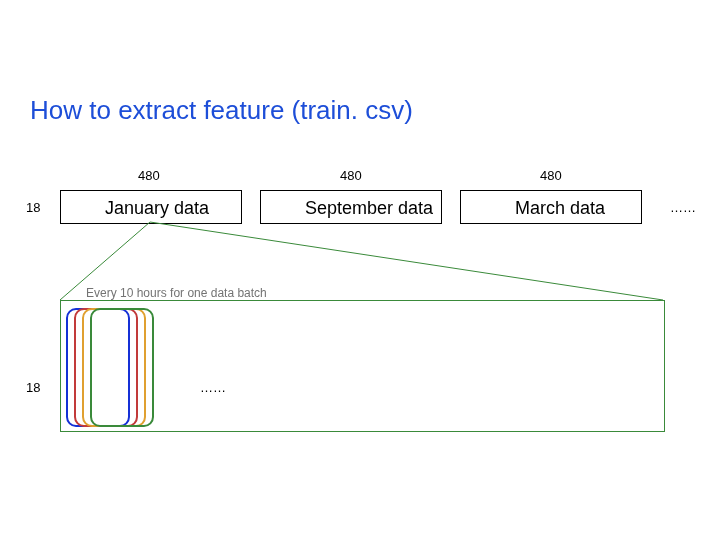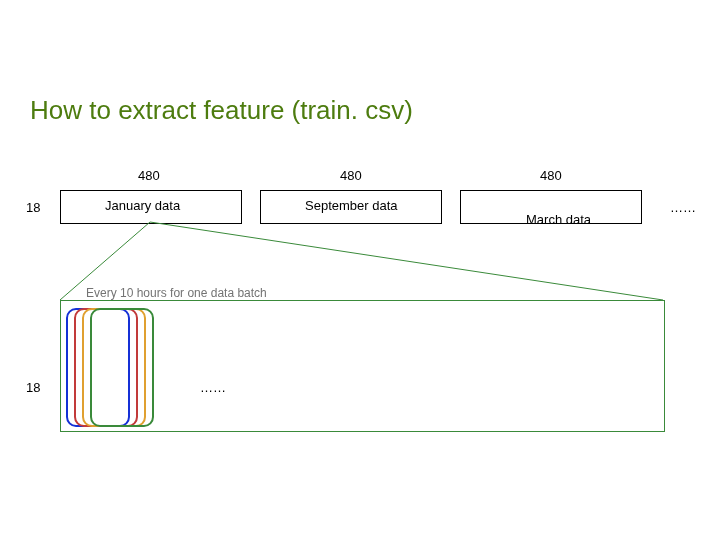--- a/index.html
+++ b/index.html
@@ -10,21 +10,21 @@
     background: #ffffff;
     font-family: Arial, Helvetica, sans-serif;
     position: relative;
     overflow: hidden;
   }
   .title {
     position: absolute;
     left: 30px;
     top: 95px;
     font-size: 26px;
-    color: #4d7c0f;
+    color: #1d4ed8;
   }
   .row-label-upper {
     position: absolute;
     left: 26px;
     top: 200px;
     font-size: 13px;
     color: #000;
   }
   .dim-label {
     position: absolute;
@@ -35,21 +35,21 @@
   .month-box {
     position: absolute;
     top: 190px;
     height: 32px;
     border: 1px solid #000;
     background: #fff;
   }
   .month-text {
     position: absolute;
     top: 198px;
-    font-size: 13px;
+    font-size: 18px;
     color: #000;
   }
   .trail-dots {
     position: absolute;
     top: 200px;
     left: 670px;
     font-size: 13px;
     color: #000;
   }
   .batch-label {
@@ -110,21 +110,21 @@
 
 <div id="months-container">
     <div class="dim-label" style="left: 138px;">480</div>
     <div class="month-box" style="left: 60px; width: 180px;"></div>
     <div class="month-text" style="left: 105px;">January data</div>
     <div class="dim-label" style="left: 340px;">480</div>
     <div class="month-box" style="left: 260px; width: 180px;"></div>
     <div class="month-text" style="left: 305px;">September data</div>
     <div class="dim-label" style="left: 540px;">480</div>
     <div class="month-box" style="left: 460px; width: 180px;"></div>
-    <div class="month-text" style="left: 526px; margin-top: 14px;">March data</div>
+    <div class="month-text" style="left: 515px;">March data</div>
   </div>
 
 <div class="trail-dots">……</div>
 
 <svg class="connectors">
   <line stroke="#3a8a3a" stroke-width="1" x1="150" y1="222" x2="60" y2="300"></line>
   <line stroke="#3a8a3a" stroke-width="1" x1="150" y1="222" x2="663" y2="300"></line>
 </svg>
 
 <div class="batch-label">Every 10 hours for one data batch</div>

